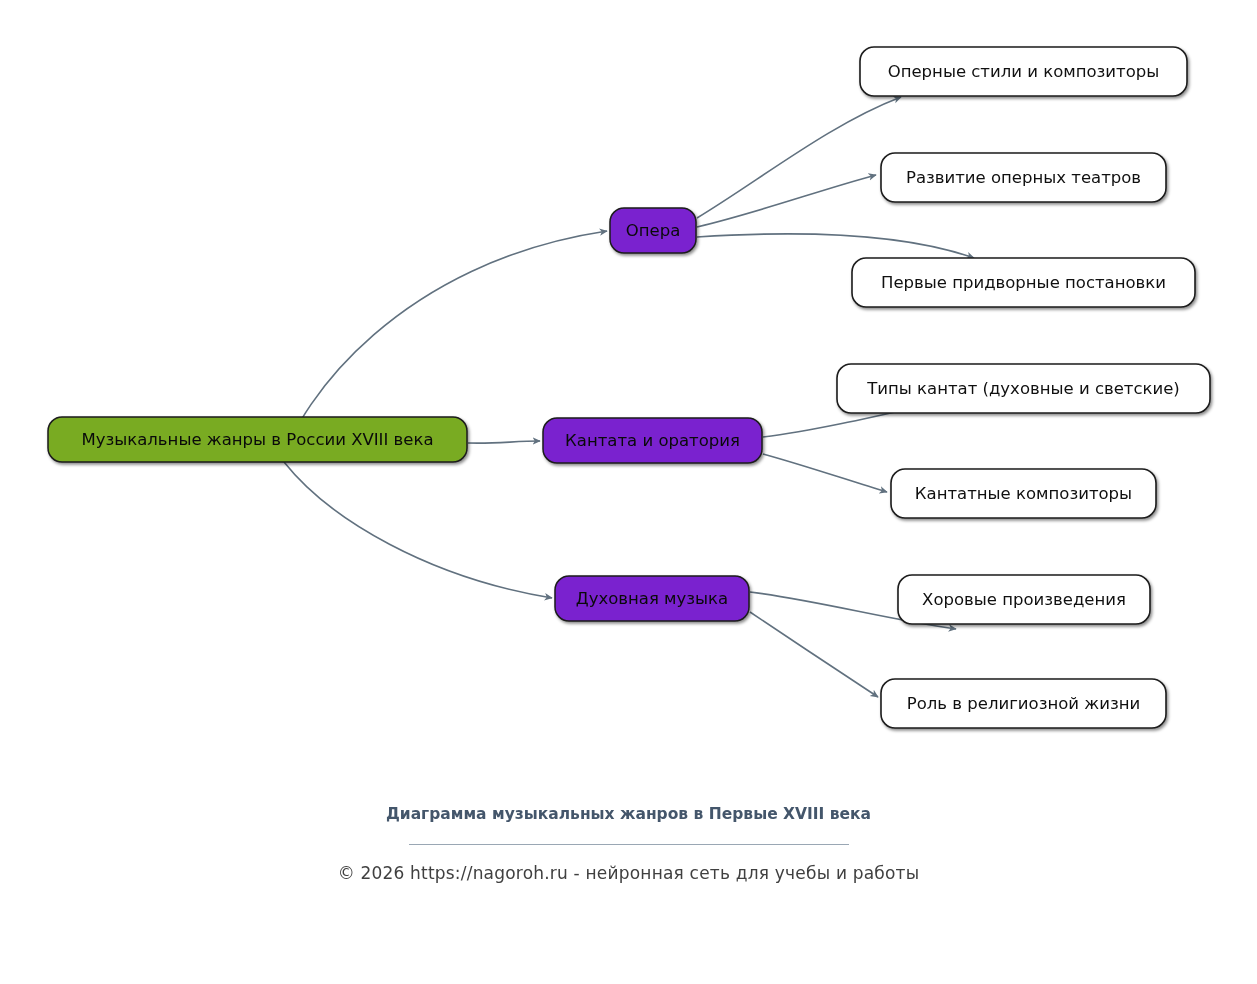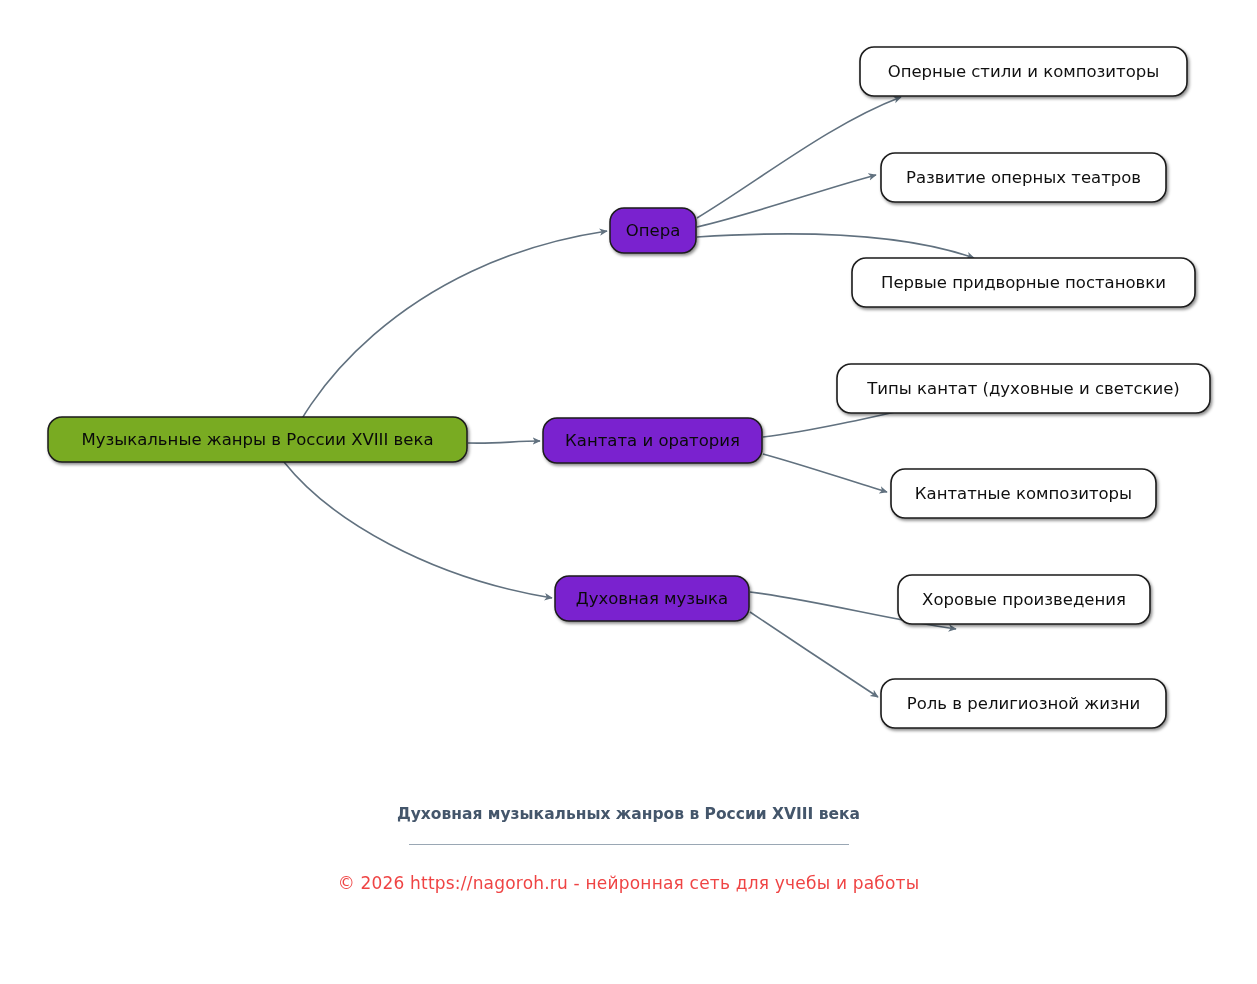--- a/index.html
+++ b/index.html
@@ -75,22 +75,22 @@
   .footer-rule {
     width: 440px;
     height: 0;
     border: none;
     border-top: 1px solid #9aa7b4;
     margin: 20px auto 0 auto;
   }
   .footer-credit {
     font-family: "DejaVu Sans", "Liberation Sans", sans-serif;
     font-size: 17px;
-    color: #ef4444;
-    margin-top: 28px;
+    color: #404040;
+    margin-top: 18px;
     letter-spacing: 0.2px;
   }
 </style>
 </head>
 <body>
 
 <div id="diagram-root">
 
   <svg class="mindmap" viewBox="0 0 1257 984" xmlns="http://www.w3.org/2000/svg">
     <defs>
@@ -156,18 +156,18 @@
           <text x="1024" y="600.5" class="node-label leaf-label" fill="#101010">Хоровые произведения</text>
         </g>
         <g>
           <rect x="881" y="679" width="285" height="49" rx="14" ry="14" class="node-box leaf" stroke="#1b1b1b" fill="#ffffff" filter="url(#nodeshadow)"></rect>
           <text x="1023.5" y="704.5" class="node-label leaf-label" fill="#101010">Роль в религиозной жизни</text>
         </g>
       </g>
   </svg>
 
   <div class="footer-block">
-    <div class="footer-caption">Духовная музыкальных жанров в России XVIII века</div>
+    <div class="footer-caption">Диаграмма музыкальных жанров в Первые XVIII века</div>
     <hr class="footer-rule">
     <div class="footer-credit">© 2026 https://nagoroh.ru - нейронная сеть для учебы и работы</div>
   </div>
 
 </div>
 
 </body></html>

